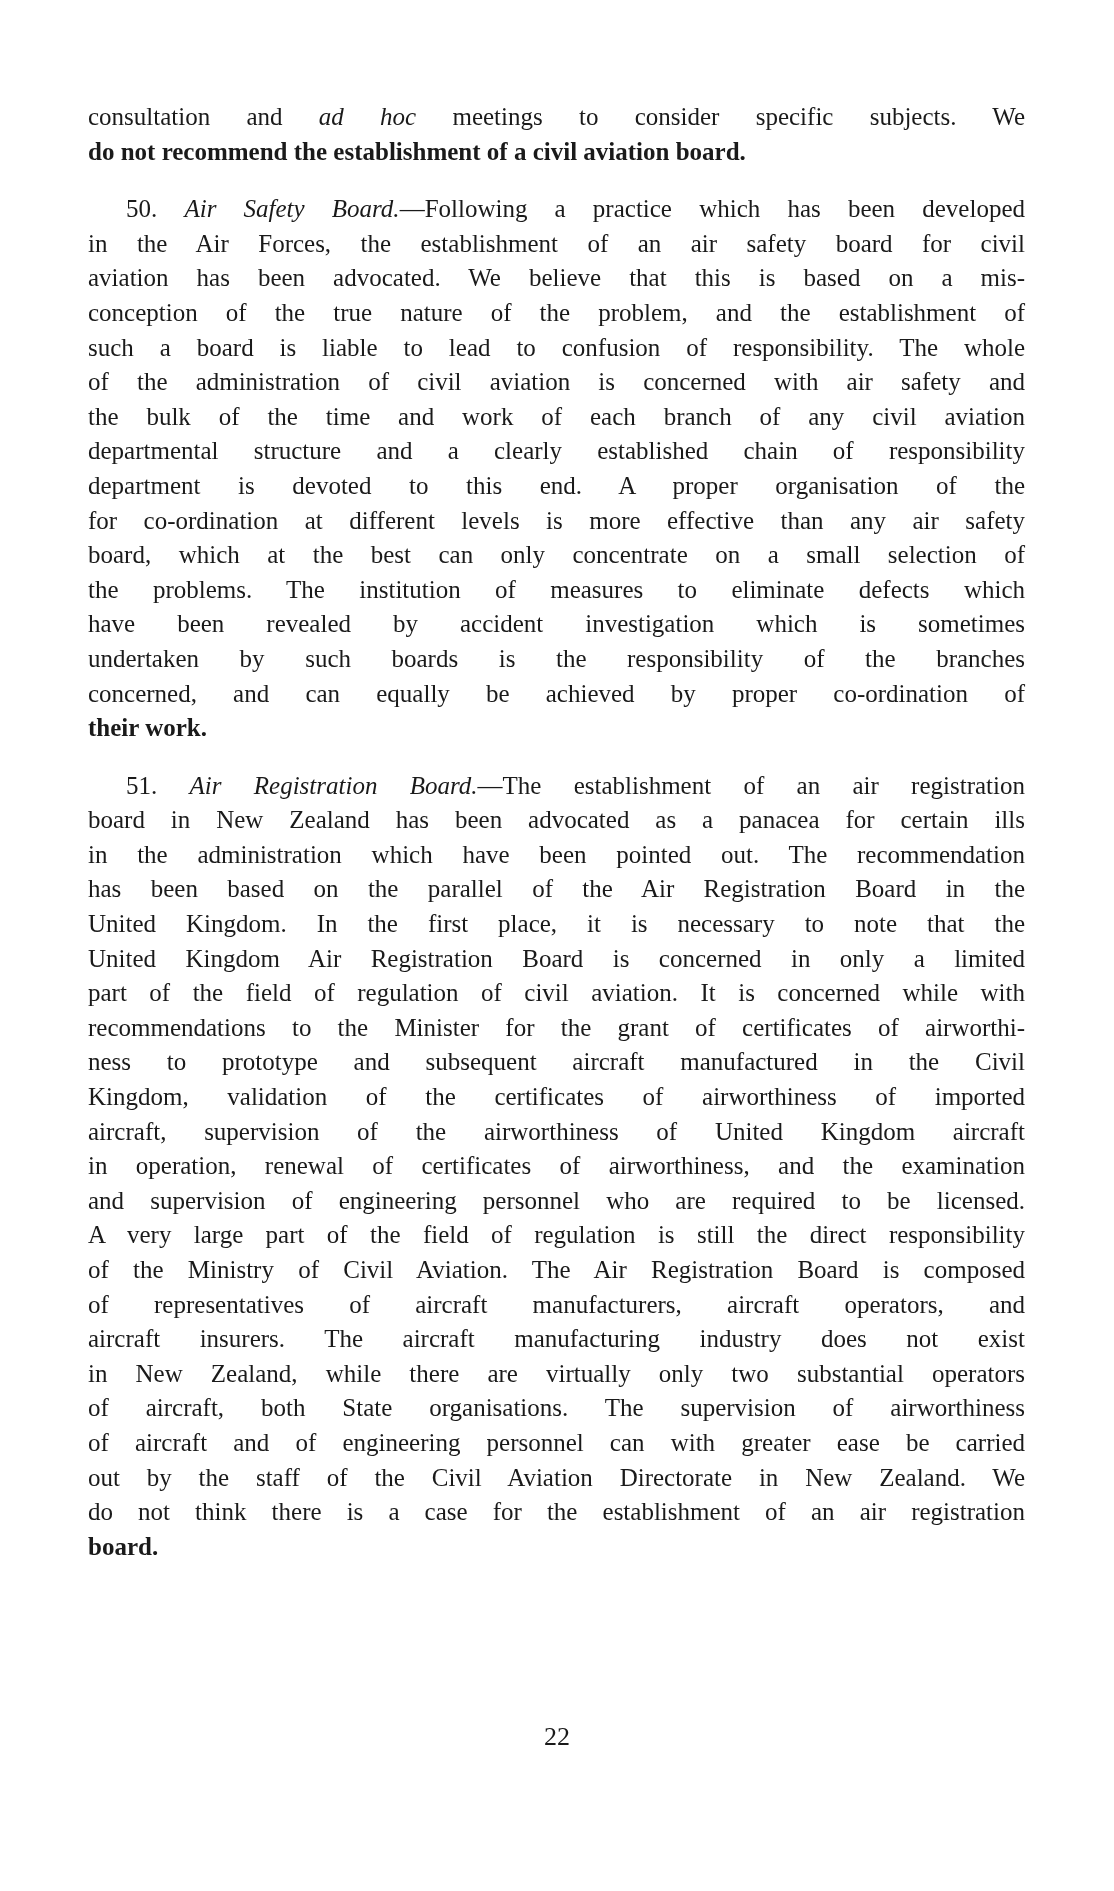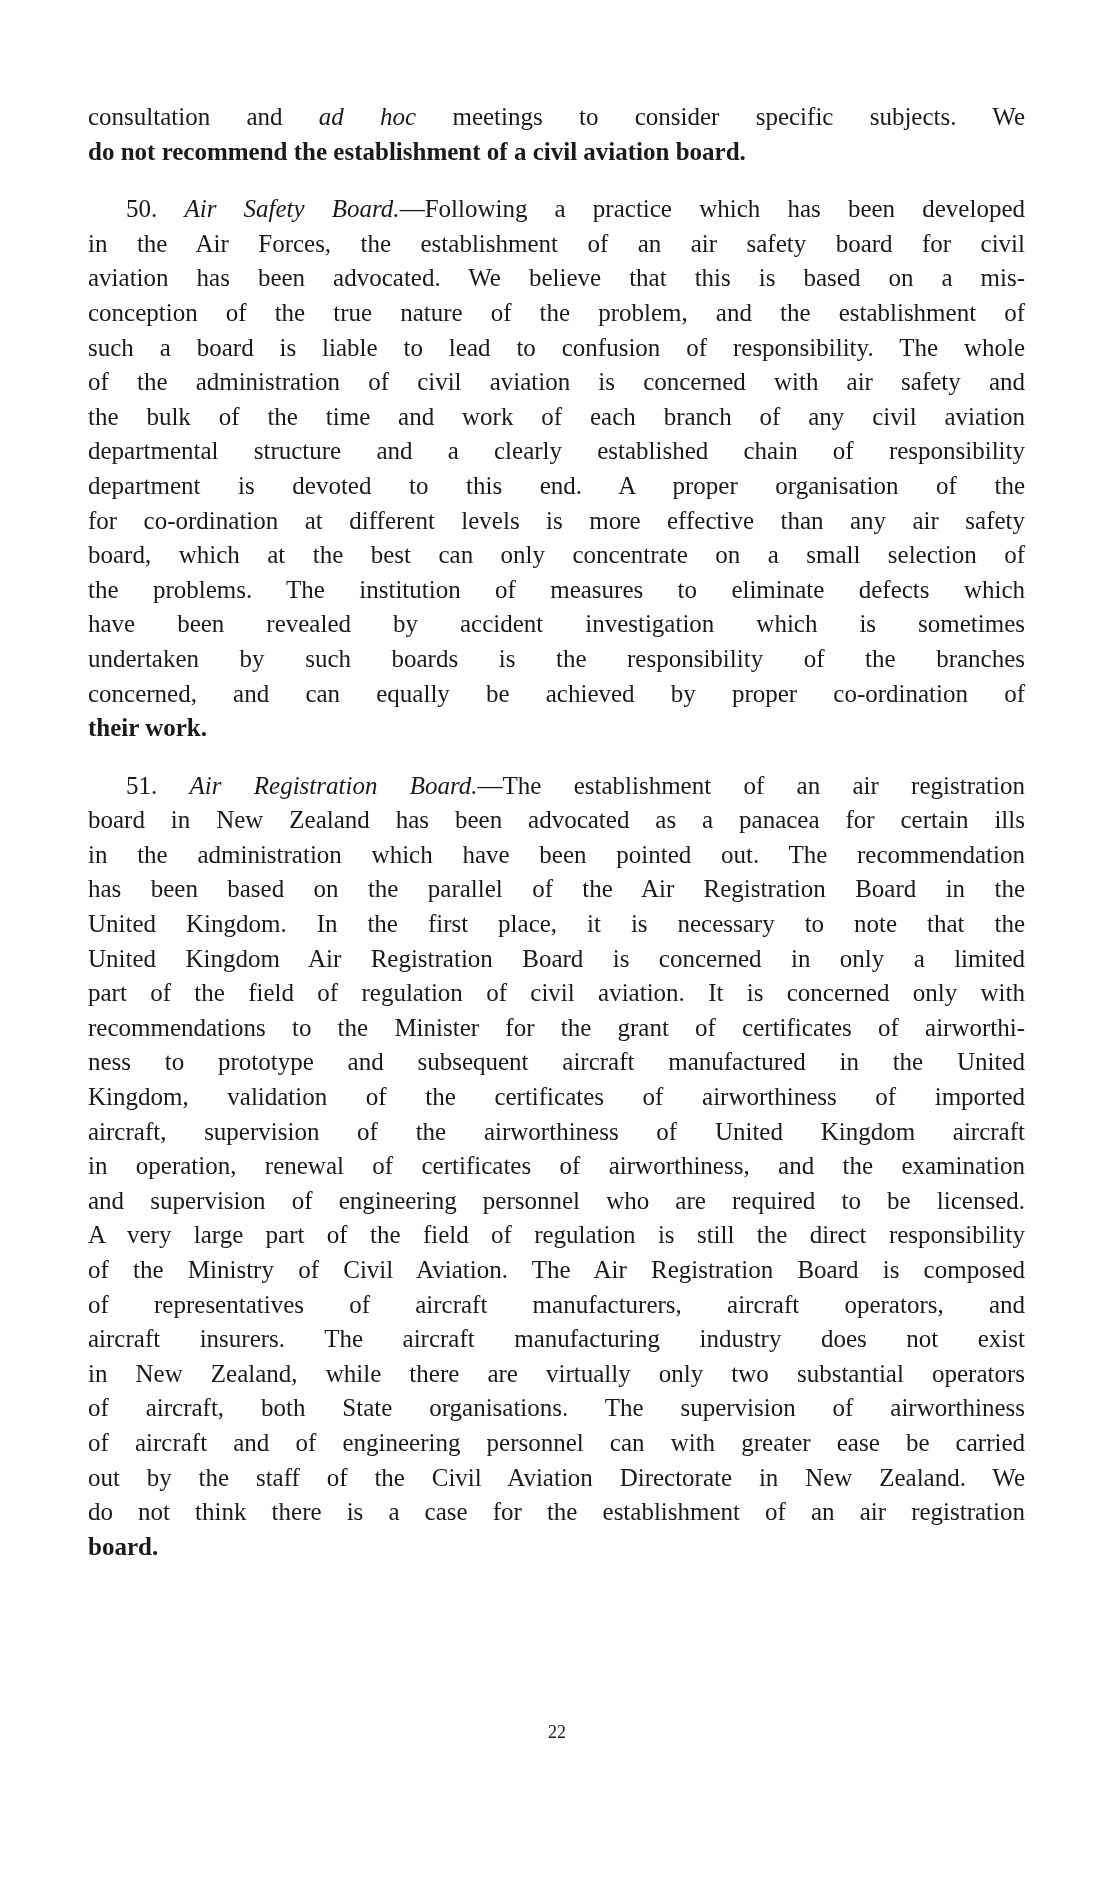--- a/index.html
+++ b/index.html
@@ -15,21 +15,21 @@
     text-align: justify; text-align-last: justify; white-space: nowrap;
   }
   .line.last { text-align-last: left; font-weight: bold; }
   .line .fill { display: inline-block; width: 100%; text-align: justify; text-align-last: justify; white-space: normal; }
   .line.last .fill { text-align-last: left; }
   .indent { padding-left: 38px; box-sizing: border-box; }
   .gap { height: 23px; }
   i { }
   .page-number {
     position: absolute; left: 0; width: 1114px; top: 1722px; text-align: center;
-    font-family: "Liberation Serif", "DejaVu Serif", serif; font-size: 18px; color: #1a1a1a;
+    font-family: "Liberation Serif", "DejaVu Serif", serif; font-size: 26px; color: #1a1a1a;
   }
 </style>
 </head>
 <body>
 
 <div class="page" id="page">
     <div class="para">
       <span class="line"><span class="fill">consultation and <i>ad hoc</i> meetings to consider specific subjects.  We</span></span>
       <span class="line last"><span class="fill">do not recommend the establishment of a civil aviation board.</span></span>
     </div>
@@ -53,23 +53,23 @@
       <span class="line last"><span class="fill">their work.</span></span>
     </div>
     <div class="gap"></div>
     <div class="para">
       <span class="line indent"><span class="fill">51. <i>Air Registration Board.</i>—The establishment of an air registration</span></span>
       <span class="line"><span class="fill">board in New Zealand has been advocated as a panacea for certain ills</span></span>
       <span class="line"><span class="fill">in the administration which have been pointed out.  The recommendation</span></span>
       <span class="line"><span class="fill">has been based on the parallel of the Air Registration Board in the</span></span>
       <span class="line"><span class="fill">United Kingdom.  In the first place, it is necessary to note that the</span></span>
       <span class="line"><span class="fill">United Kingdom Air Registration Board is concerned in only a limited</span></span>
-      <span class="line"><span class="fill">part of the field of regulation of civil aviation.  It is concerned only with</span></span>
+      <span class="line"><span class="fill">part of the field of regulation of civil aviation.  It is concerned while with</span></span>
       <span class="line"><span class="fill">recommendations to the Minister for the grant of certificates of airworthi-</span></span>
-      <span class="line"><span class="fill">ness to prototype and subsequent aircraft manufactured in the United</span></span>
+      <span class="line"><span class="fill">ness to prototype and subsequent aircraft manufactured in the Civil</span></span>
       <span class="line"><span class="fill">Kingdom, validation of the certificates of airworthiness of imported</span></span>
       <span class="line"><span class="fill">aircraft, supervision of the airworthiness of United Kingdom aircraft</span></span>
       <span class="line"><span class="fill">in operation, renewal of certificates of airworthiness, and the examination</span></span>
       <span class="line"><span class="fill">and supervision of engineering personnel who are required to be licensed.</span></span>
       <span class="line"><span class="fill">A very large part of the field of regulation is still the direct responsibility</span></span>
       <span class="line"><span class="fill">of the Ministry of Civil Aviation.  The Air Registration Board is composed</span></span>
       <span class="line"><span class="fill">of representatives of aircraft manufacturers, aircraft operators, and</span></span>
       <span class="line"><span class="fill">aircraft insurers.  The aircraft manufacturing industry does not exist</span></span>
       <span class="line"><span class="fill">in New Zealand, while there are virtually only two substantial operators</span></span>
       <span class="line"><span class="fill">of aircraft, both State organisations.  The supervision of airworthiness</span></span>

